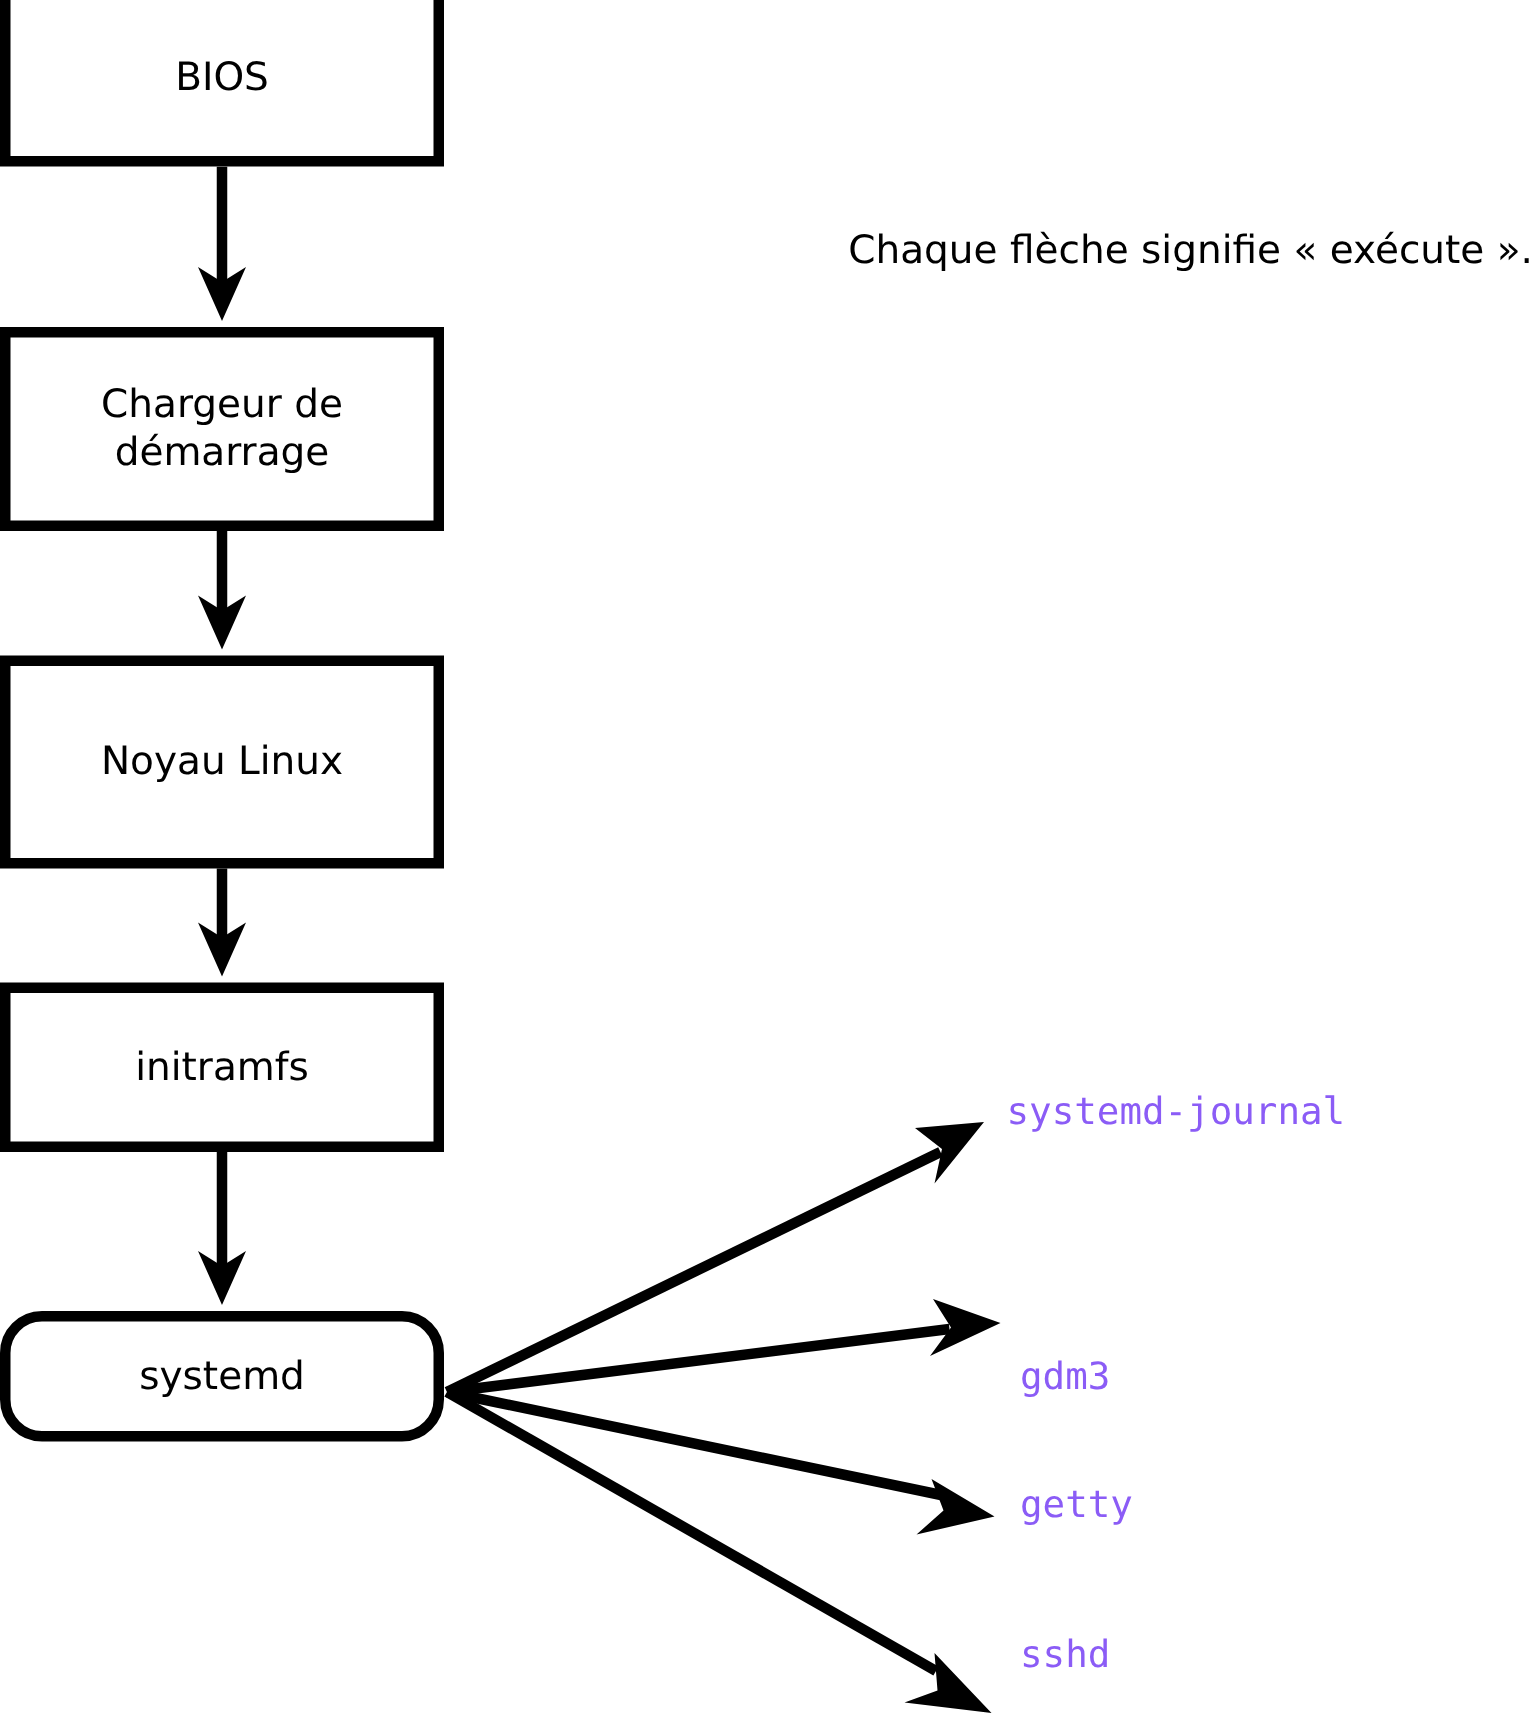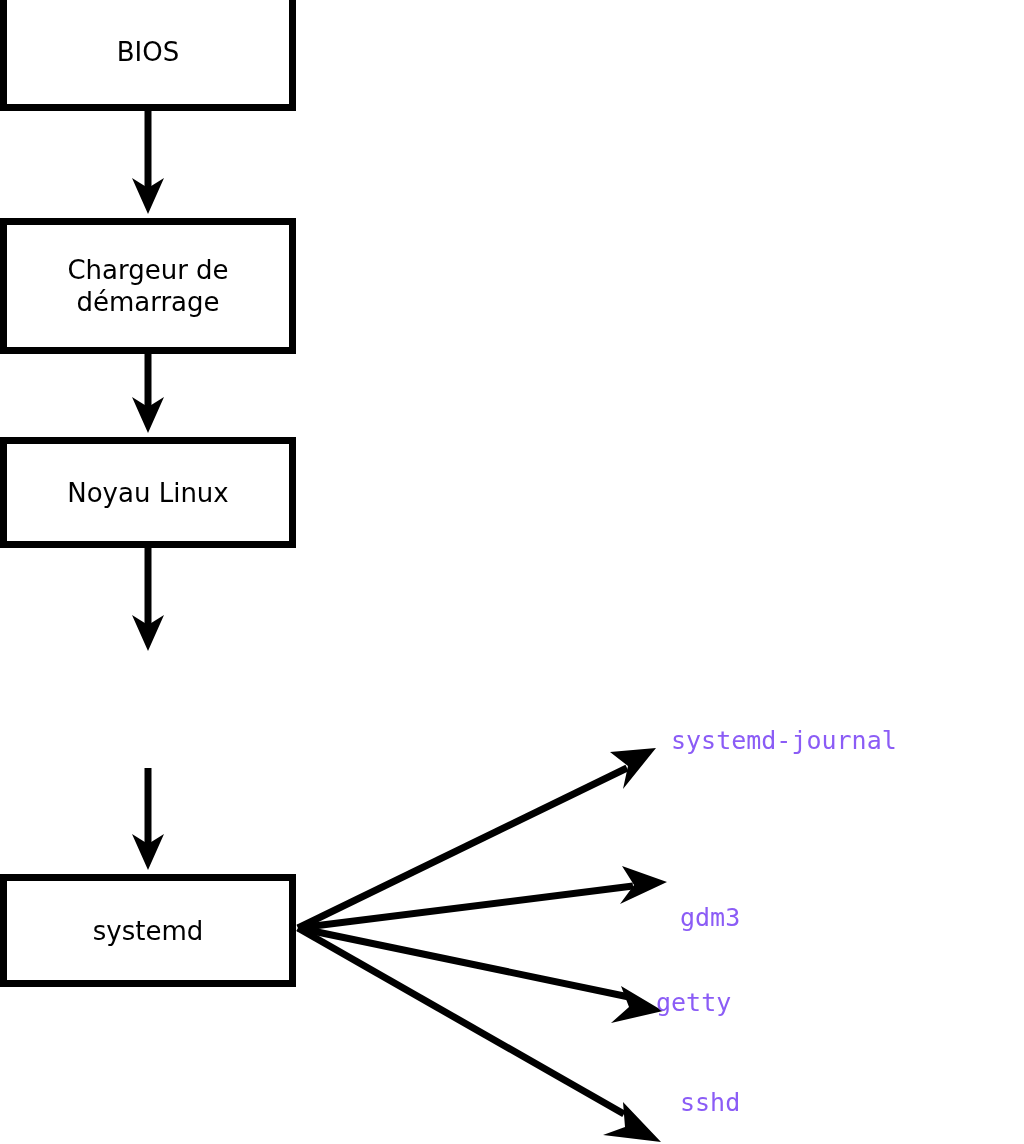--- a/index.html
+++ b/index.html
@@ -36,35 +36,35 @@
   }
   .node-label {
     font-family: "DejaVu Sans", sans-serif;
     font-size: 26px;
     line-height: 32px;
     color: #000000;
     letter-spacing: 0px;
   }
   .box-bios     { top: -8px;  height: 119px; }
   .box-loader   { top: 218px; height: 136px; }
-  .box-kernel   { top: 437px; height: 111px; }
+  .box-kernel   { top: 437px; height: 142px; }
   .box-initrd   { top: 655px; height: 113px; }
-  .box-systemd  { top: 874px; height: 113px; }
+  .box-systemd  { top: 874px; height: 87px; border-radius: 28px; }
 
   .leaf-label {
     position: absolute;
     font-family: "DejaVu Sans Mono", monospace;
     font-size: 25px;
     line-height: 26px;
     color: #8b5cf6;
     white-space: nowrap;
   }
   .leaf-journal { left: 671px; top: 728px; }
   .leaf-gdm3    { left: 680px; top: 905px; }
-  .leaf-getty   { left: 656px; top: 990px; }
+  .leaf-getty   { left: 680px; top: 990px; }
   .leaf-sshd    { left: 680px; top: 1090px; }
 
   .caption {
     position: absolute;
     right: 2px;
     top: 150px;
     font-family: "DejaVu Sans", sans-serif;
     font-size: 26px;
     line-height: 34px;
     color: #000000;
@@ -128,24 +128,28 @@
     <span class="node-label">
       <span>Chargeur de</span><br>
       <span>démarrage</span>
     </span>
   </div>
 
   <div class="node-box box-kernel">
     <span class="node-label">Noyau Linux</span>
   </div>
 
+  <div class="node-box box-initrd">
+    <span class="node-label">initramfs</span>
+  </div>
 
   <div class="node-box box-systemd">
     <span class="node-label">systemd</span>
   </div>
 
   <div class="leaf-label leaf-journal">systemd-journal</div>
   <div class="leaf-label leaf-gdm3">gdm3</div>
   <div class="leaf-label leaf-getty">getty</div>
   <div class="leaf-label leaf-sshd">sshd</div>
 
+  <div class="caption">Chaque flèche signifie « exécute ».</div>
 
 </div>
 
 </body></html>

